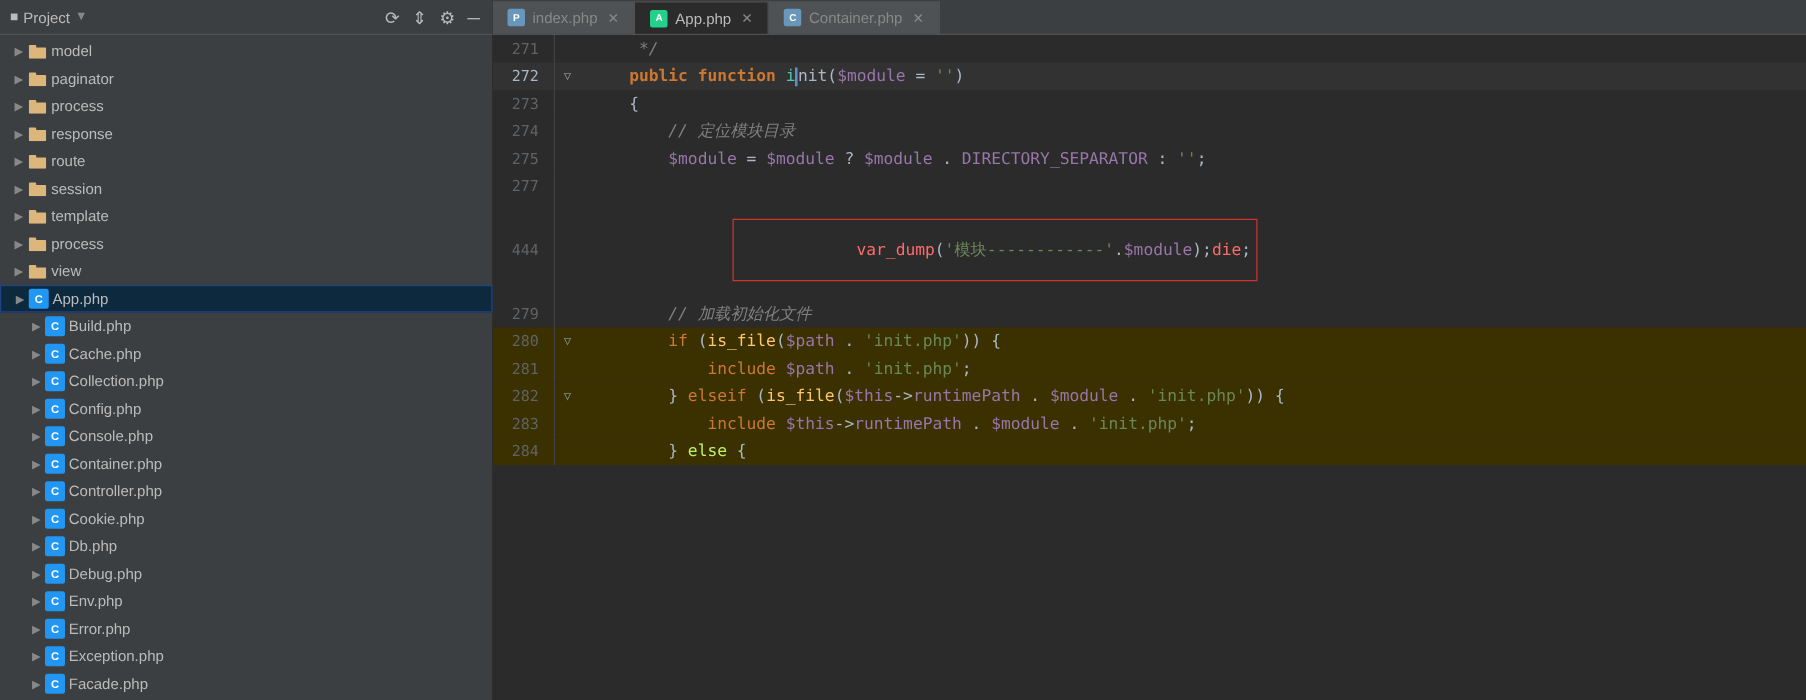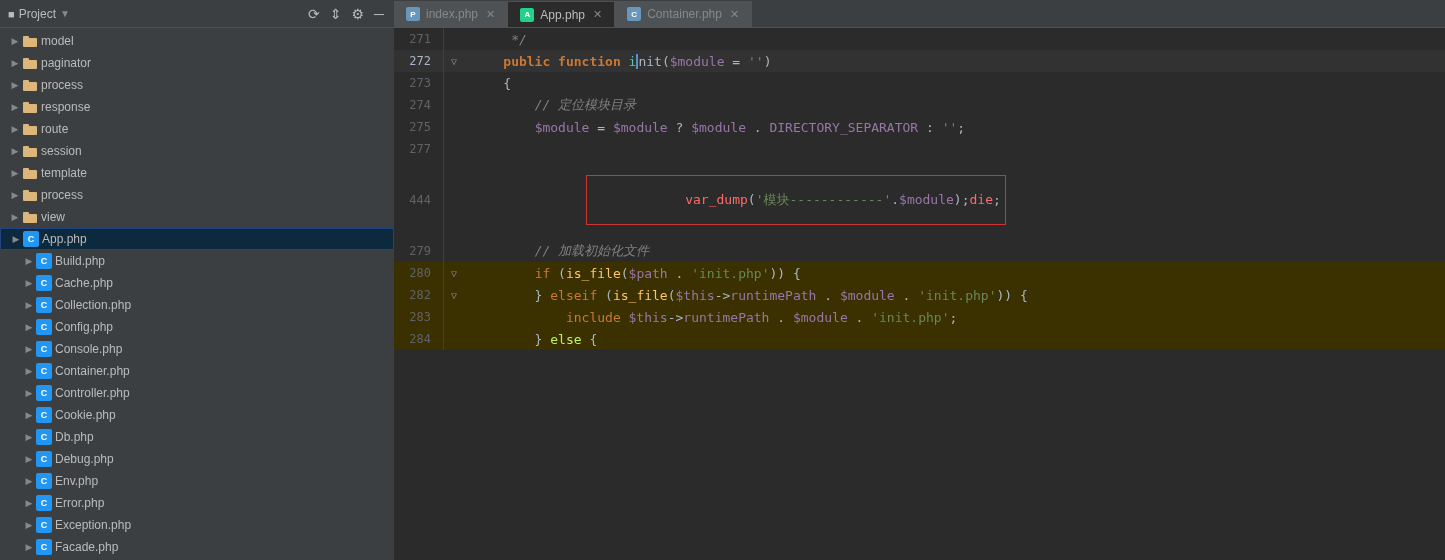--- a/index.html
+++ b/index.html
@@ -558,20 +558,25 @@
         <div class="line-gutter"></div>
         <div class="line-content">        <span class="cmt">// 加载初始化文件</span></div>
       </div>
 
       <div class="code-line highlighted-line">
         <div class="line-number">280</div>
         <div class="line-gutter"><span class="fold-arrow">▽</span></div>
         <div class="line-content">        <span class="kw2" style="color:#cc7832;">if</span> (<span class="builtin2" style="color:#ffc66d;">is_file</span>(<span class="var">$path</span> . <span class="str">'init.php'</span>)) {</div>
       </div>
 
+      <div class="code-line highlighted-line">
+        <div class="line-number">281</div>
+        <div class="line-gutter"></div>
+        <div class="line-content">            <span class="kw2" style="color:#cc7832;">include</span> <span class="var">$path</span> . <span class="str">'init.php'</span>;</div>
+      </div>
 
       <div class="code-line highlighted-line">
         <div class="line-number">282</div>
         <div class="line-gutter"><span class="fold-arrow">▽</span></div>
         <div class="line-content">        } <span class="kw2" style="color:#cc7832;">elseif</span> (<span class="builtin2" style="color:#ffc66d;">is_file</span>(<span class="var">$this</span><span class="plain">-&gt;</span><span class="method" style="color:#9876aa;">runtimePath</span> . <span class="var">$module</span> . <span class="str">'init.php'</span>)) {</div>
       </div>
 
       <div class="code-line highlighted-line">
         <div class="line-number">283</div>
         <div class="line-gutter"></div>

